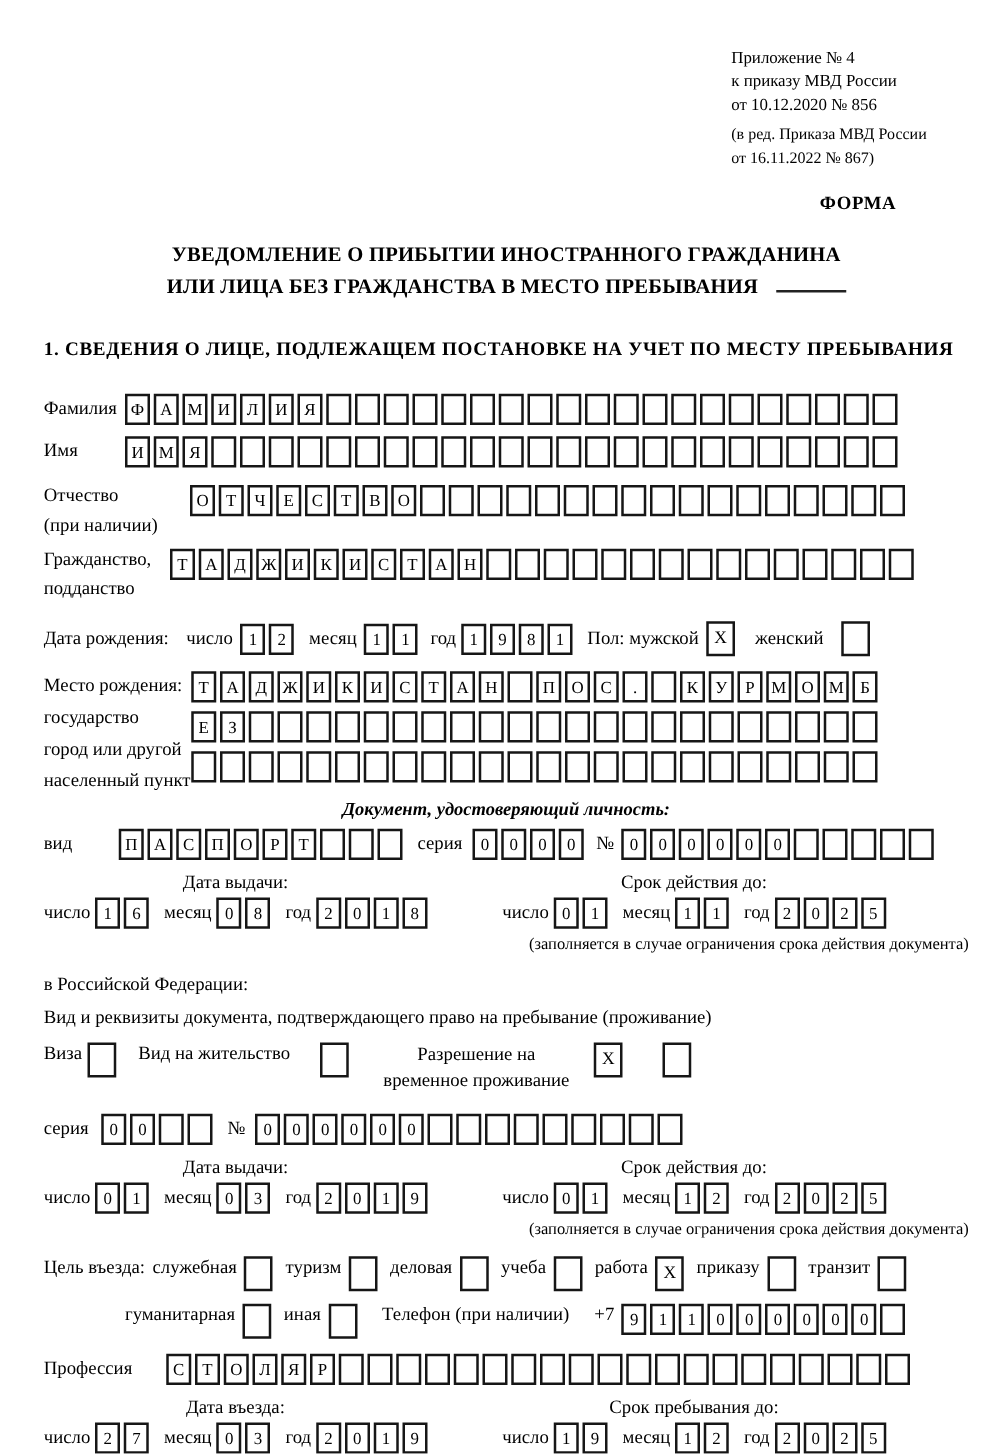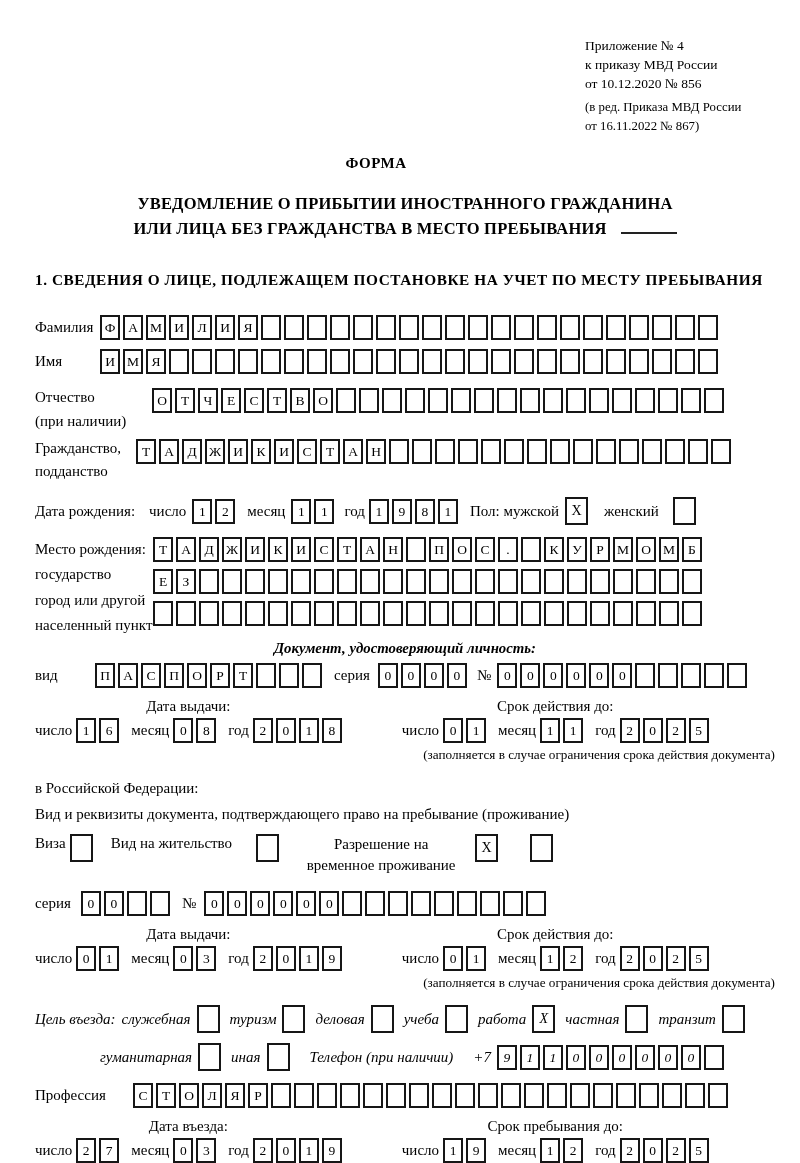--- a/index.html
+++ b/index.html
@@ -1,20 +1,20 @@
 <!DOCTYPE html>
 <html><head>
 <meta charset="utf-8">
 <style>
   html,body{margin:0;padding:0;background:#fff;color:#000;font-family:"Liberation Serif",serif;}
   .page{width:800px;height:1163px;box-sizing:border-box;padding:36px 25px 0 35px;overflow:hidden;background:#fff;}
   .law-block{margin-left:550px;font-size:13.5px;line-height:1.42;}
   .law-block .small{font-size:12.8px;}
   .law-gap{height:5px;}
-  .forma{text-align:center;font-weight:bold;font-size:15px;margin:20px 58px 0 0;letter-spacing:.5px;}
+  .forma{text-align:right;font-weight:bold;font-size:15px;margin:20px 58px 0 0;letter-spacing:.5px;}
   .title{text-align:center;font-weight:bold;font-size:16.5px;line-height:1.5;margin-top:20px;letter-spacing:.2px;}
   .blank-underline{display:inline-block;width:56px;height:15px;border-bottom:2px solid #222;margin-left:14px;}
   .sec-heading{font-weight:bold;font-size:15.3px;letter-spacing:.55px;margin-top:30px;white-space:nowrap;}
   .row{display:flex;align-items:flex-start;margin-top:9px;}
   .rowc{display:flex;align-items:center;}
   .lbl{font-size:15px;line-height:1.25;flex:0 0 auto;}
   .lblcol{font-size:15px;line-height:1.55;flex:0 0 auto;}
   .cells{display:flex;gap:3px;flex:0 0 auto;}
   .cell{flex:0 0 auto;width:16px;height:21px;border:2px solid #161616;font-size:13.5px;line-height:21px;text-align:center;background:#fff;}
   .cbwrap .cell{width:19px;height:24px;line-height:24px;font-size:14px;}
@@ -25,21 +25,21 @@
   .dp-title{font-size:15px;text-align:center;margin-bottom:3px;}
   .dategrp{display:flex;align-items:center;}
   .dategrp .lbl{margin-right:4px;}
   .dategrp .cells{margin-right:12px;}
   .dategrp .cells:last-child{margin-right:0;}
   .note{font-size:13.2px;text-align:right;margin-top:4px;}
   .para{font-size:15px;line-height:1.75;margin-top:12px;}
   .visa-row{display:flex;align-items:flex-start;margin-top:6px;}
   .visa-item{display:flex;align-items:flex-start;}
   .visa-label-multi{font-size:15px;text-align:center;line-height:1.45;}
-  .purpose-row{display:flex;align-items:center;margin-top:14px;flex-wrap:nowrap;font-style:italic;}
+  .purpose-row{display:flex;margin-top:14px;flex-wrap:nowrap;}
   .purpose-row .lbl{margin-right:6px;}
   .purpose-row .cbwrap{margin-right:10px;}
   .mt4{margin-top:4px;}.mt12{margin-top:12px;}.mt14{margin-top:14px;}.mt26{margin-top:26px;}
 </style>
 </head>
 <body>
 
 <div class="page">
 
   <div class="law-block">
@@ -522,21 +522,21 @@
         <span class="cell"></span>
       </span>
     <span class="lbl">учеба</span>
     <span class="cells cbwrap">
         <span class="cell"></span>
       </span>
     <span class="lbl">работа</span>
     <span class="cells cbwrap">
         <span class="cell">X</span>
       </span>
-    <span class="lbl">частная</span>
+    <span class="lbl">приказу</span>
     <span class="cells cbwrap">
         <span class="cell"></span>
       </span>
     <span class="lbl">транзит</span>
     <span class="cells cbwrap">
         <span class="cell"></span>
       </span>
   </div>
 
   <div class="purpose-row" style="margin-top:10px;margin-left:65px;">

